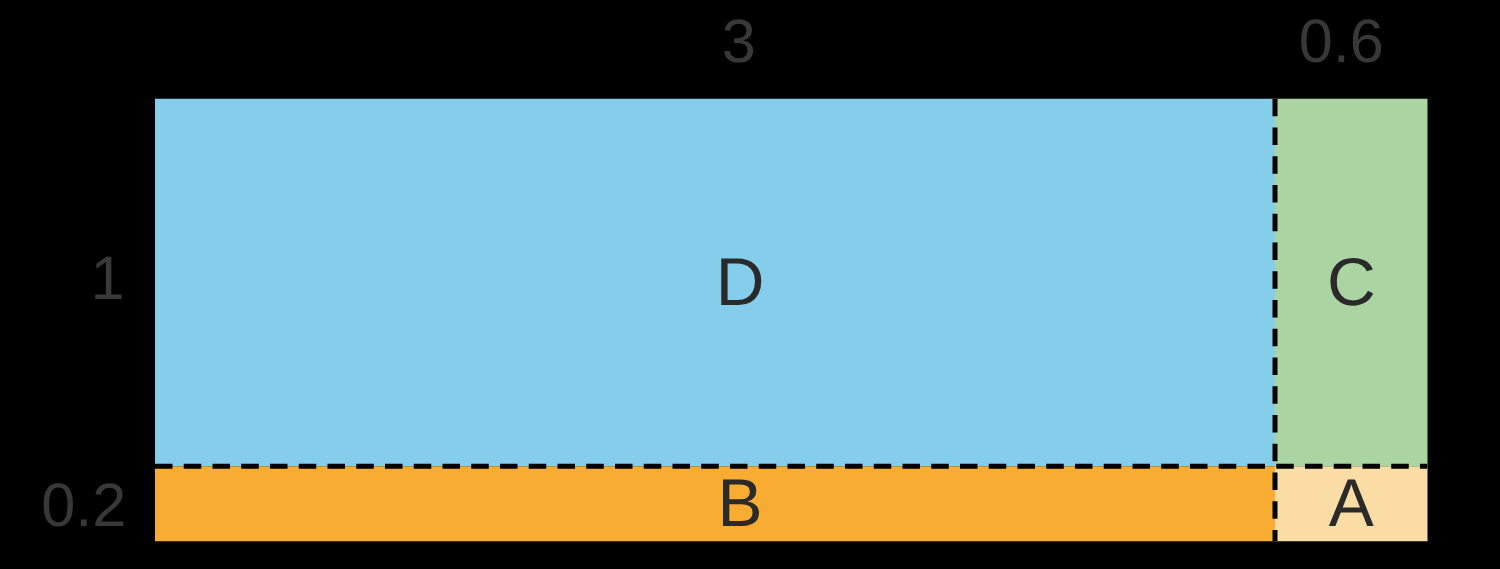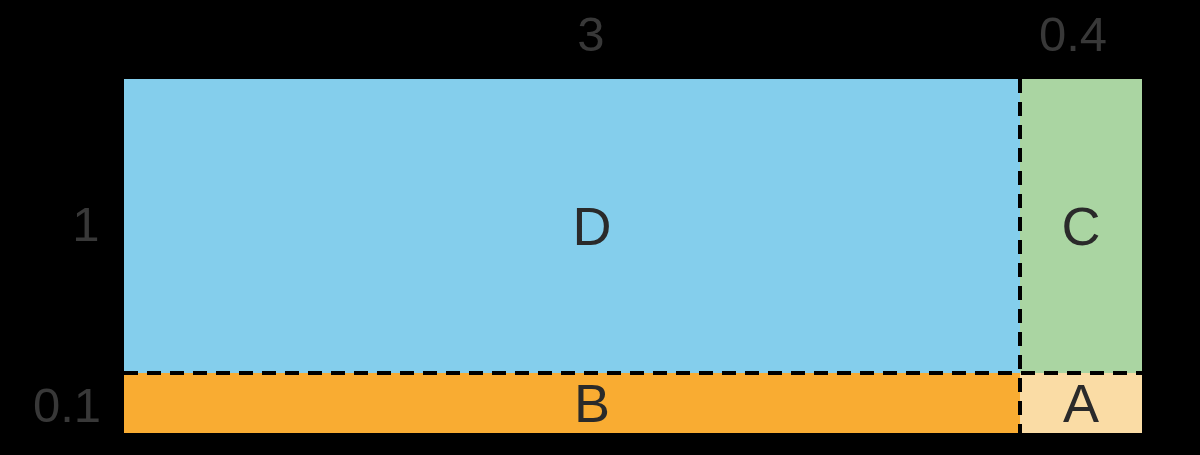--- a/index.html
+++ b/index.html
@@ -73,25 +73,25 @@
   .lbl-side-top   { left: 86px;   top: 224px; }
   .lbl-side-bottom{ left: 67px;   top: 405px; }
 </style>
 </head>
 <body>
 
 <div class="stage">
 
   <div class="dim-label lbl-top-left">3</div>
 
-  <div class="dim-label lbl-top-right">0.4</div>
+  <div class="dim-label lbl-top-right">0.6</div>
 
   <div class="dim-label lbl-side-top">1</div>
 
-  <div class="dim-label lbl-side-bottom">0.1</div>
+  <div class="dim-label lbl-side-bottom">0.2</div>
 
   <div class="rect">
 
     <div class="region col1" style="background-color: rgb(132, 206, 236);">
       <span class="region-label">D</span>
     </div>
 
     <div class="region" style="background-color: rgb(170, 213, 162);">
       <span class="region-label">C</span>
     </div>

